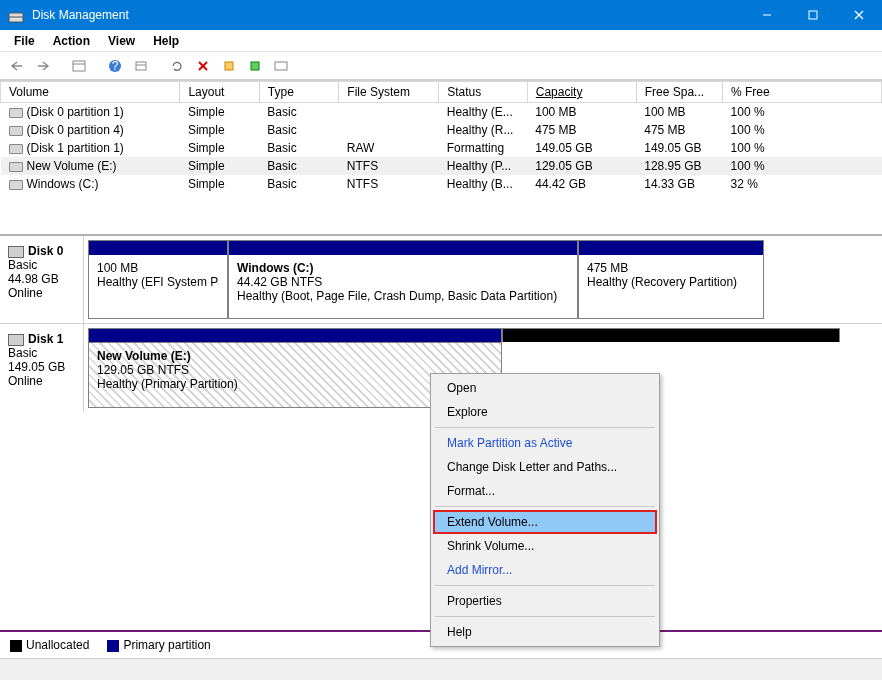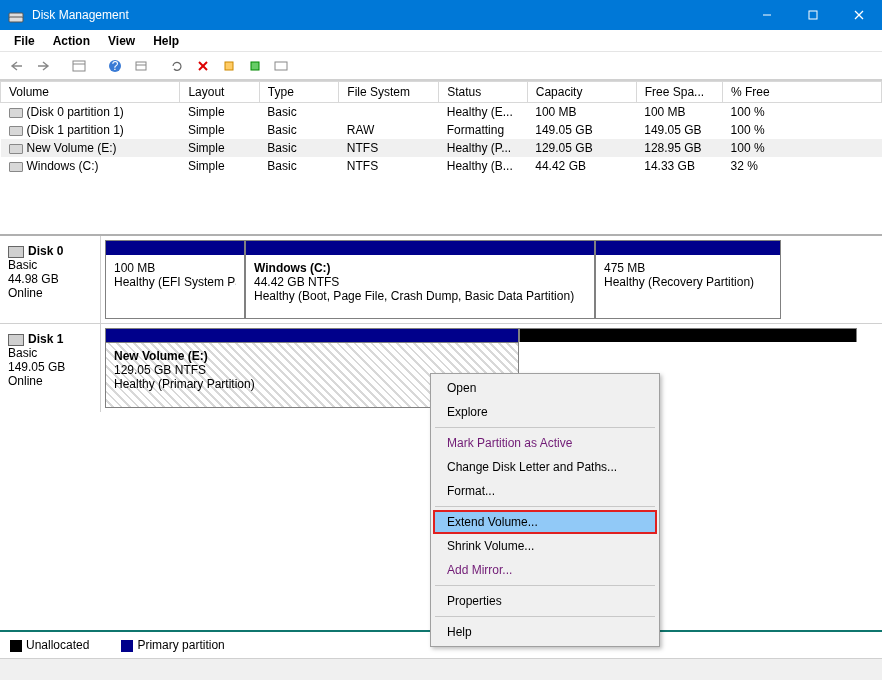--- a/index.html
+++ b/index.html
@@ -18,38 +18,38 @@
   .content { flex: 1; display: flex; flex-direction: column; border-top: 1px solid #d0d0d0; }
   .volume-list { height: 155px; overflow: hidden; border-bottom: 2px solid #b0b0b0; }
   table.volumes { width: 100%; border-collapse: collapse; table-layout: fixed; }
   table.volumes th { text-align: left; font-weight: normal; padding: 3px 8px; border: 1px solid #d8d8d8; background: #fff; height: 20px; white-space: nowrap; overflow: hidden; }
   table.volumes td { padding: 2px 8px; white-space: nowrap; overflow: hidden; text-overflow: ellipsis; height: 18px; }
   table.volumes tr.selected td { background: #f0f0f0; }
   .vol-ico { display: inline-block; width: 14px; height: 10px; background: #d8d8d8; border: 1px solid #888; margin-right: 4px; vertical-align: middle; border-radius: 1px; }
   .disk-area { flex: 1; overflow: auto; padding: 0; background: #fff; }
   .disk-row { display: flex; border-bottom: 1px solid #d0d0d0; min-height: 88px; }
   .disk-row:last-child { border-bottom: none; }
-  .disk-info { width: 101px; padding: 8px; border-right: 1px solid #d0d0d0; }
+  .disk-info { width: 84px; padding: 8px; border-right: 1px solid #d0d0d0; }
   .disk-info .disk-name { font-weight: bold; }
   .disk-info .disk-ico { display: inline-block; width: 16px; height: 12px; background: #d0d0d0; border: 1px solid #666; margin-right: 4px; vertical-align: middle; }
   .disk-info .cd-ico { border-radius: 50%; width: 14px; height: 14px; background: radial-gradient(circle,#fff 20%,#bbb 30%,#eee 70%); border:1px solid #888; }
   .parts { flex: 1; display: flex; flex-direction: column; padding: 4px; gap: 0; }
   .part-cell { border: 1px solid #808080; display: flex; flex-direction: column; }
   .part-bar { height: 14px; background: #00008b; }
   .part-body { padding: 6px 8px; flex: 1; }
   .part-body .ptitle { font-weight: bold; }
   .part-body.hatched { background: repeating-linear-gradient(45deg,#fff,#fff 4px,#d8d8d8 4px,#d8d8d8 6px); }
-  .legend { height: 28px; border-top: 2px solid #0f766e; display: flex; align-items: center; padding: 0 10px; gap: 32px; background: #fff; }
+  .legend { height: 28px; border-top: 2px solid #701a75; display: flex; align-items: center; padding: 0 10px; gap: 18px; background: #fff; }
   .legend .sw { display: inline-block; width: 12px; height: 12px; margin-right: 4px; vertical-align: middle; }
   .sw.black { background: #000; }
   .sw.blue { background: #00008b; }
   .statusbar { height: 22px; border-top: 1px solid #d0d0d0; background: #f0f0f0; }
   .context-menu { position: absolute; left: 430px; top: 373px; width: 230px; background: #f0f0f0; border: 1px solid #a0a0a0; box-shadow: 2px 2px 4px rgba(0,0,0,0.25); padding: 2px; }
   .cm-item { padding: 5px 14px; color: #000; }
-  .cm-item.disabled { color: #701a75; }
+  .cm-item.disabled { color: #1d4ed8; }
   .cm-item.highlight { background: #91c9f7; border: 2px solid #e02020; padding: 3px 12px; }
   .cm-sep { height: 1px; background: #c8c8c8; margin: 3px 2px; }
 </style>
 </head>
 <body>
 
 <div class="window">
 
   <div class="titlebar">
     <span class="app-icon">
@@ -150,34 +150,44 @@
 
     <div class="volume-list">
       <table class="volumes">
         <thead>
             <tr id="vol-head">
               <th style="width: 158px;">Volume</th>
               <th style="width: 70px;">Layout</th>
               <th style="width: 70px; padding-left: 8px;">Type</th>
               <th style="width: 88px;">File System</th>
               <th style="width: 78px;">Status</th>
-              <th style="width: 96px;">Capacity</th>
+              <th style="width: 96px; text-decoration: underline;">Capacity</th>
               <th style="width: 76px;">Free Spa...</th>
               <th style="width: 140px;">% Free</th>
             </tr>
           </thead>
         <tbody id="vol-body">
             <tr>
               <td><span class="vol-ico"></span>(Disk 0 partition 1)</td>
               <td>Simple</td>
               <td>Basic</td>
               <td></td>
               <td>Healthy (E...</td>
               <td>100 MB</td>
               <td>100 MB</td>
+              <td>100 %</td>
+            </tr>
+            <tr>
+              <td><span class="vol-ico"></span>(Disk 0 partition 4)</td>
+              <td>Simple</td>
+              <td>Basic</td>
+              <td></td>
+              <td>Healthy (R...</td>
+              <td>475 MB</td>
+              <td>475 MB</td>
               <td>100 %</td>
             </tr>
             <tr>
               <td><span class="vol-ico"></span>(Disk 1 partition 1)</td>
               <td>Simple</td>
               <td>Basic</td>
               <td>RAW</td>
               <td>Formatting</td>
               <td>149.05 GB</td>
               <td>149.05 GB</td>

